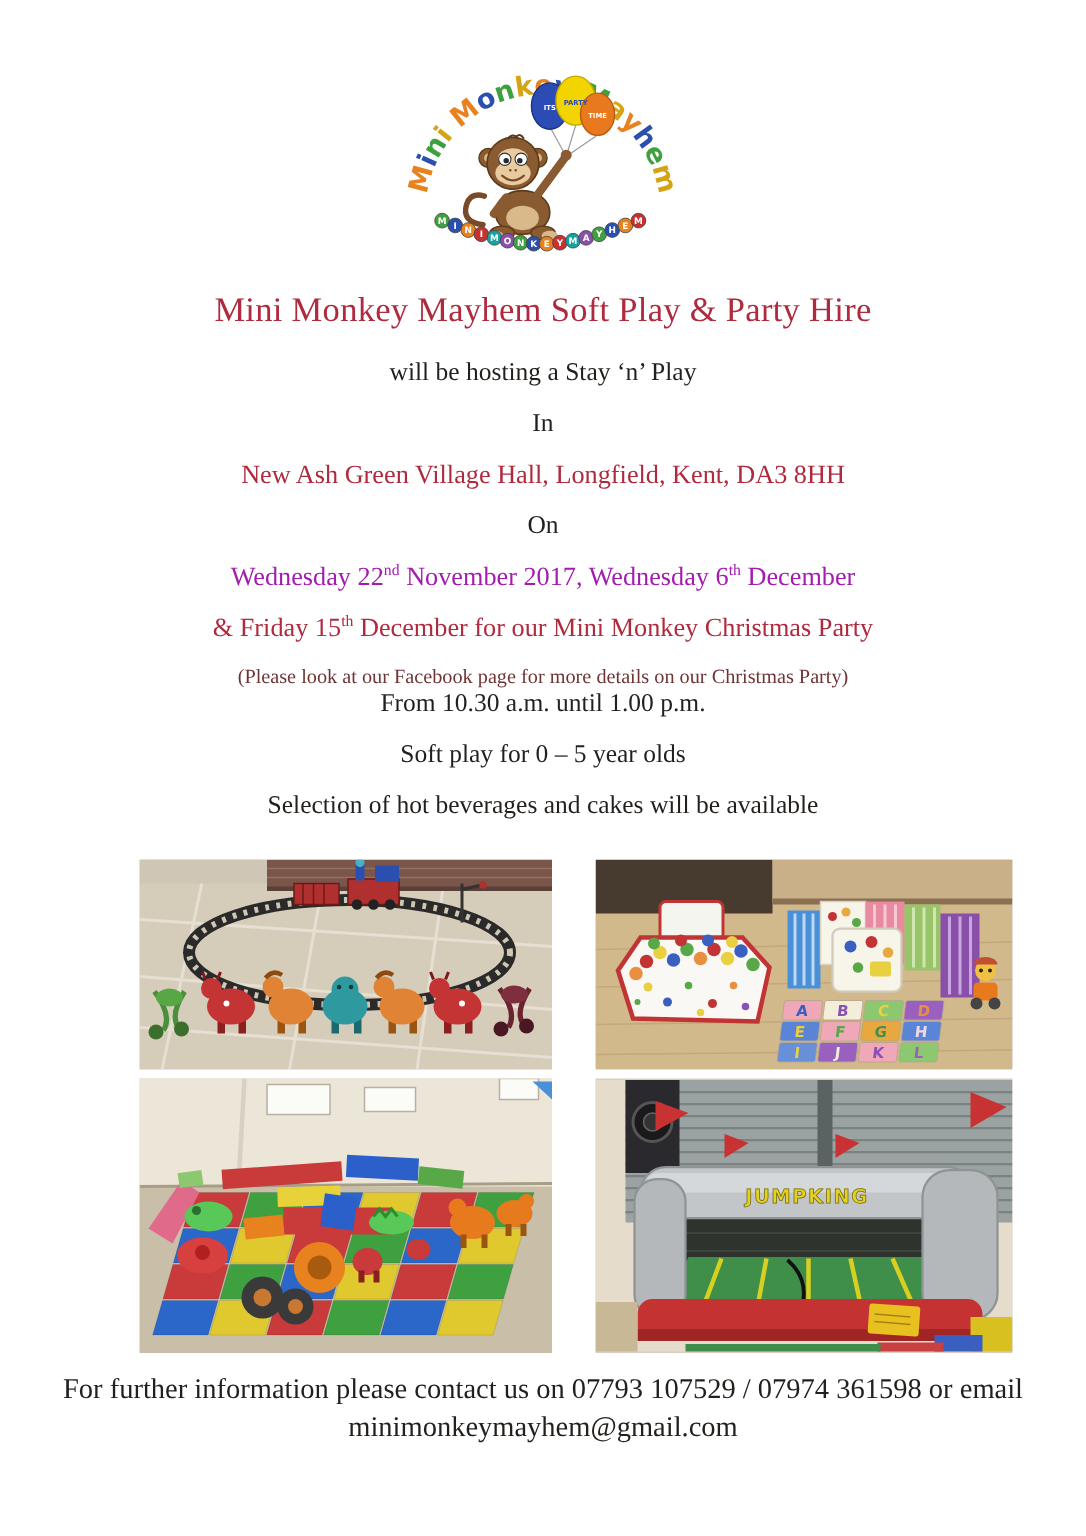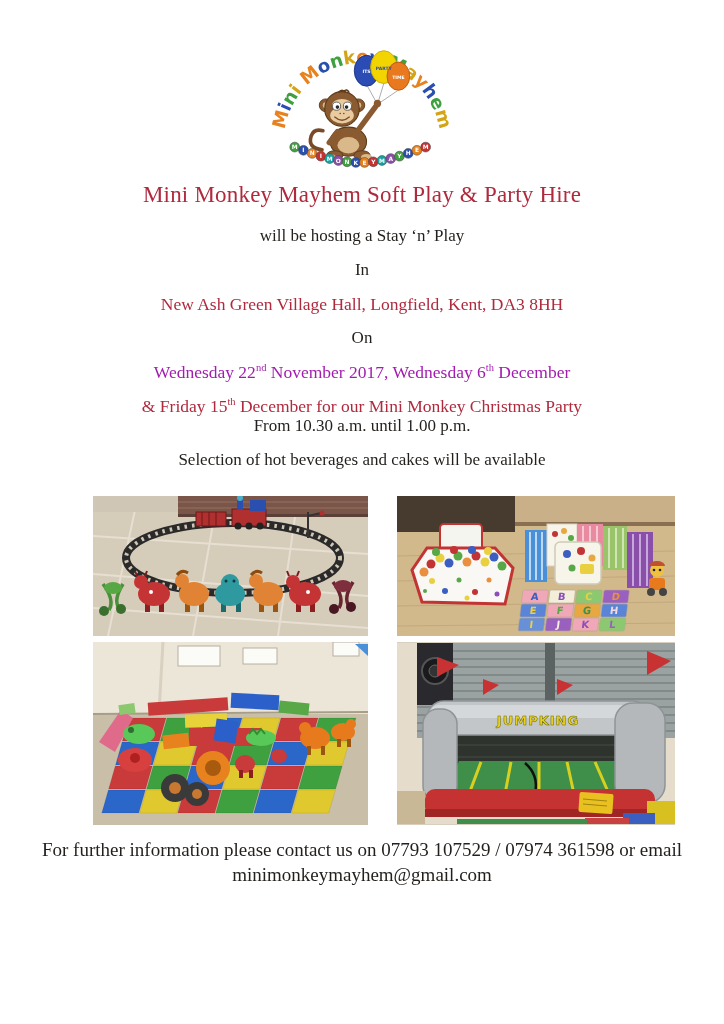--- a/index.html
+++ b/index.html
@@ -4,21 +4,21 @@
 <style>
   html,body{margin:0;padding:0;background:#ffffff;}
   .sheet{
     position:relative;width:724px;height:1024px;margin:0 auto;background:#fff;
     font-family:"Liberation Serif",serif;color:#221f1c;overflow:hidden;
   }
   .center-col{width:100%;text-align:center;}
   .logo-wrap{margin:12px auto 0 auto;width:200px;height:162px;}
   .logo-wrap svg{width:200px;height:162px;display:block;}
   p{margin:0;}
-  .heading{margin-top:8px;font-size:23px;letter-spacing:.2px;}
+  .heading{margin-top:20px;font-size:23px;letter-spacing:.2px;}
   .line{font-size:17px;line-height:20px;margin-top:14px;}
   .line-red{font-size:17.5px;line-height:20px;margin-top:14px;}
   .line-small{font-size:13.5px;line-height:16px;margin-top:15px;}
   .after-small{margin-top:0;}
   sup{font-size:60%;vertical-align:super;line-height:0;}
   .photo-grid{
     margin:26px 0 0 93px;display:grid;
     grid-template-columns:275px 278px;grid-template-rows:140px 183px;
     column-gap:29px;row-gap:6px;
   }
@@ -120,21 +120,23 @@
   </div>
 
   <div class="center-col">
     <p class="heading" style="color: rgb(176, 42, 62);">Mini Monkey Mayhem Soft Play &amp; Party Hire</p>
     <p class="line" style="margin-top:18px">will be hosting a Stay ‘n’ Play</p>
     <p class="line">In</p>
     <p class="line-red" style="color: rgb(176, 42, 62);">New Ash Green Village Hall, Longfield, Kent, DA3 8HH</p>
     <p class="line">On</p>
     <p class="line-red" style="color: #a21caf;"><span>Wednesday 22</span><sup>nd</sup><span> November 2017, Wednesday 6</span><sup>th</sup><span> December</span></p>
     <p class="line-red" style="color: rgb(176, 42, 62);"><span>&amp; Friday 15</span><sup>th</sup><span> December for our Mini Monkey Christmas Party</span></p>
+    <p class="line-small" style="color: rgb(111, 53, 53);">(Please look at our Facebook page for more details on our Christmas Party)</p>
     <p class="line after-small">From 10.30 a.m. until 1.00 p.m.</p>
+    <p class="line">Soft play for 0 – 5 year olds</p>
     <p class="line">Selection of hot beverages and cakes will be available</p>
   </div>
 
   <div class="photo-grid">
 
     <div class="photo">
       <svg viewBox="0 0 275 140">
         <rect width="275" height="140" fill="#d6ccba"></rect>
         <g stroke="#e6dfd2" stroke-width="2">
           <line x1="0" y1="40" x2="275" y2="58"></line>

